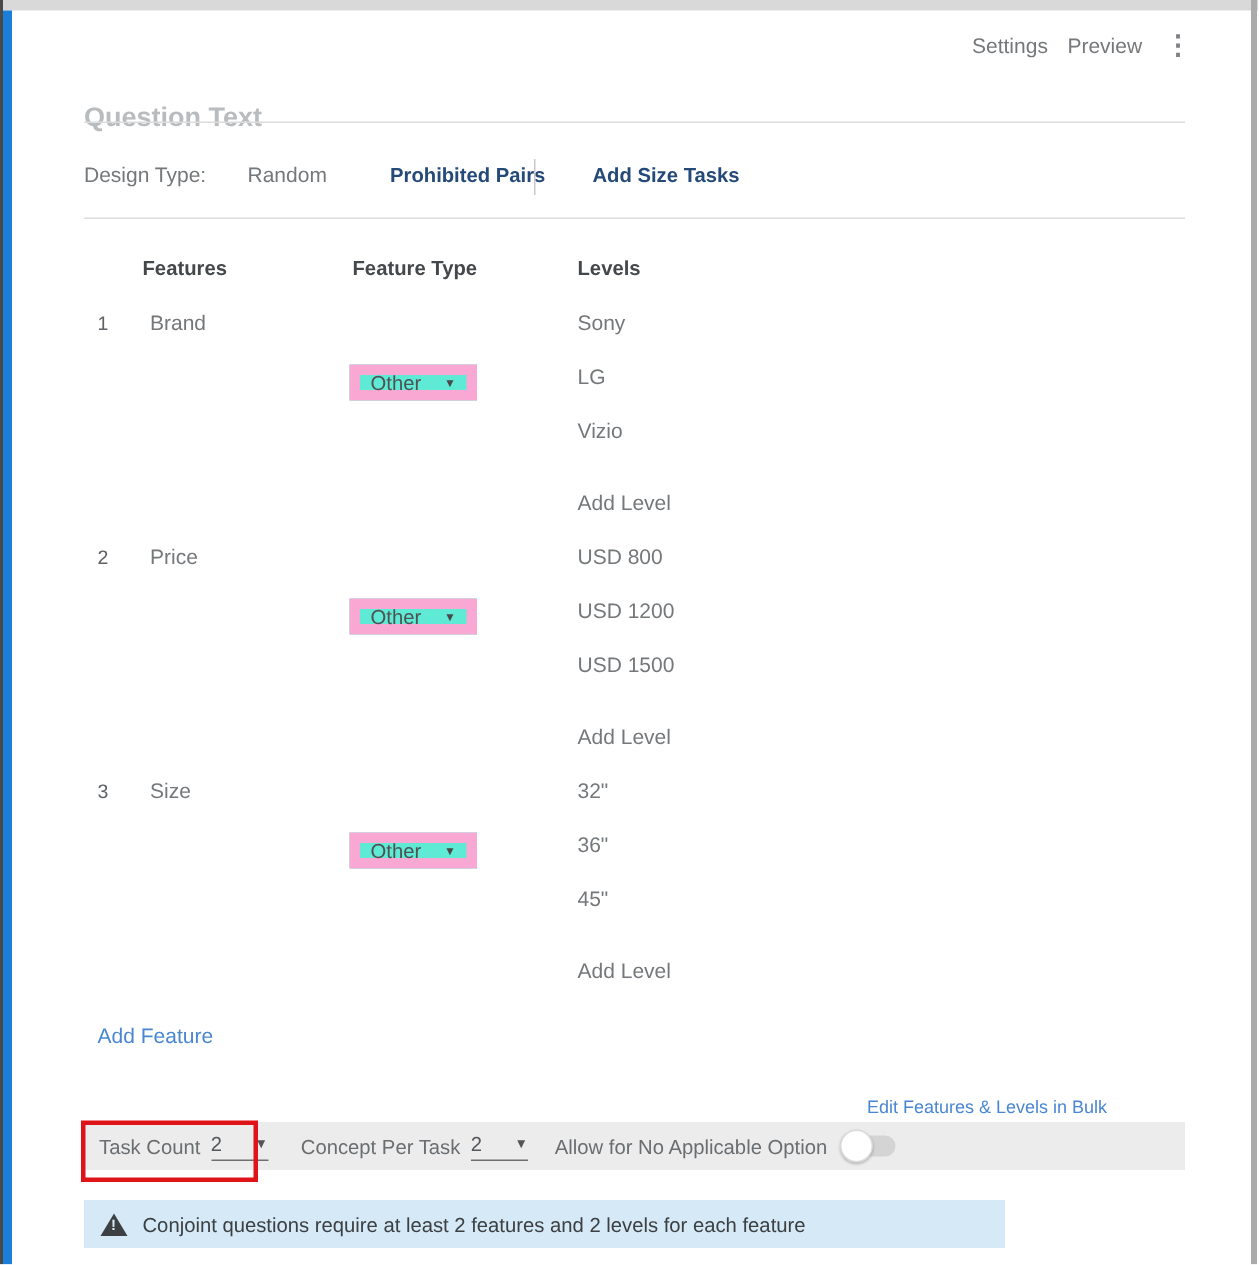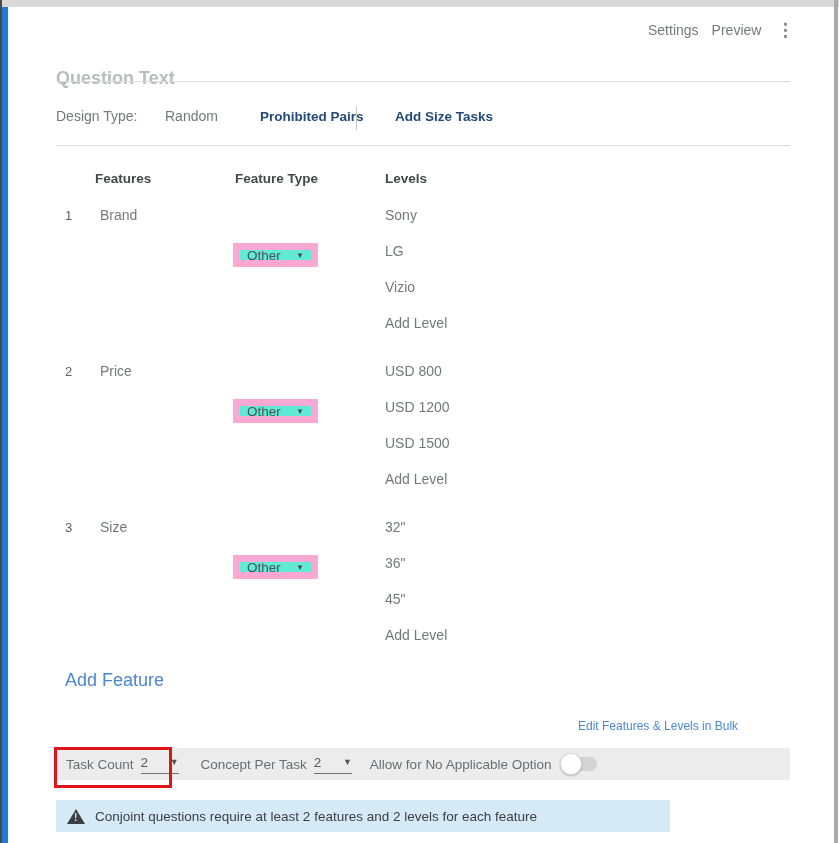--- a/index.html
+++ b/index.html
@@ -45,24 +45,24 @@
   .f-row { position:absolute; left:56px; width:734px; font-size:14px; }
   .f-row-1 { top:203px; } .f-row-2 { top:359px; } .f-row-3 { top:515px; }
   .f-num  { position:absolute; left:9px; top:5px; font-size:13px; color:#5f6266; }
   .f-name { position:absolute; left:44px; top:4px; color:#75787b; }
   .select { position:absolute; left:177px; top:0; width:85px; height:24px; border:7px solid #f9a8d4;
             background:#5eead4; display:flex; align-items:center; justify-content:space-between;
             padding:0 7px; font-size:13.5px; color:#4f5255; cursor:pointer;margin-top:40px; }
   .sel-arrow { font-size:8px; color:#4a4a4a; }
   .levels { position:absolute; left:329px; top:4px; list-style:none; }
   .levels li { height:36px; color:#75787b; }
-  .blue-link { color:#4a87d3; cursor:pointer; }
+  .blue-link { color:#4a87d3; cursor:pointer;margin-top:12px; }
   .add-level { height:30px; font-size:14px; }
 
-  .add-feature { position:absolute; top:670px; left:65px; font-size:18px; }
+  .add-feature { position:absolute; top:670px; left:65px; font-size:14px; }
   .bulk-link   { position:absolute; top:719px; left:578px; font-size:12px; }
 
   
   .controls-bar { position:absolute; top:748px; left:56px; width:734px; height:32px; background:#ececec;
                   display:flex; align-items:center; padding-left:10px; font-size:13.5px; color:#6b6e71; }
   .ddl-value { display:inline-flex; justify-content:space-between; align-items:center; width:38px;
                margin-left:7px; border-bottom:1px solid #6f6f6f; padding-bottom:3px; cursor:pointer;
                color:#55585b; }
   .dd-caret { font-size:9px; color:#555; }
   .lbl-concept { margin-left:22px; }

